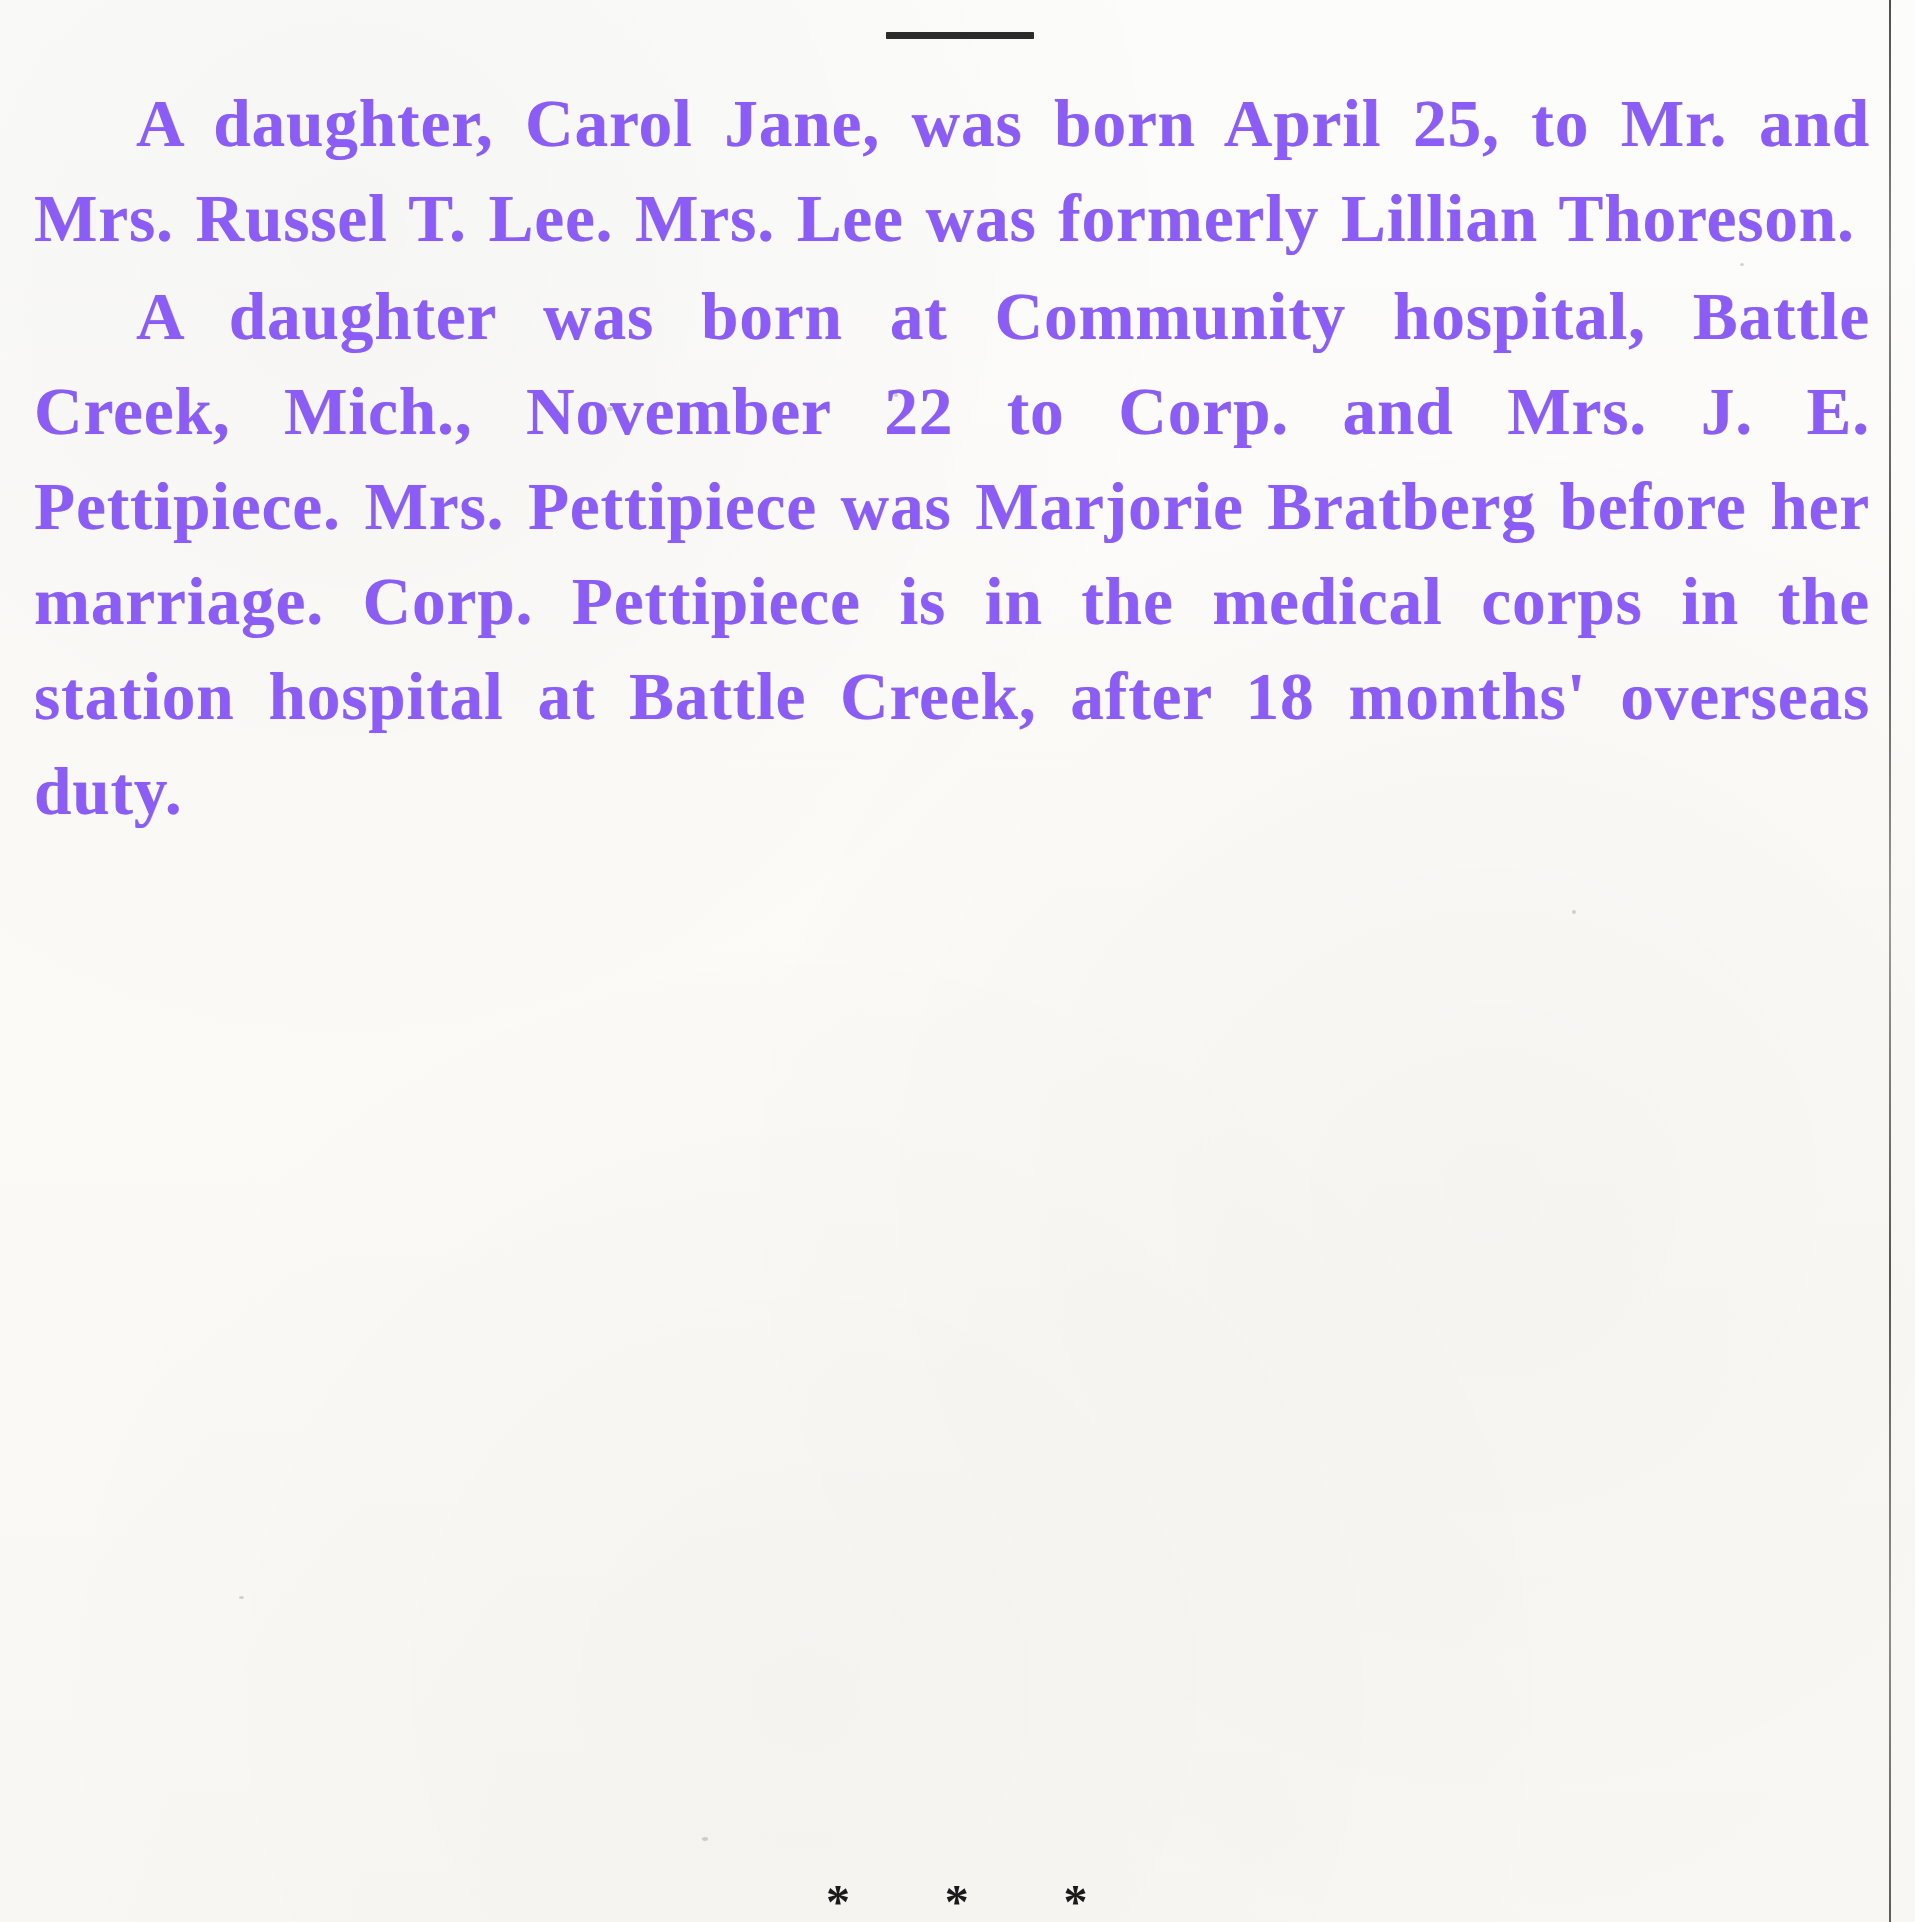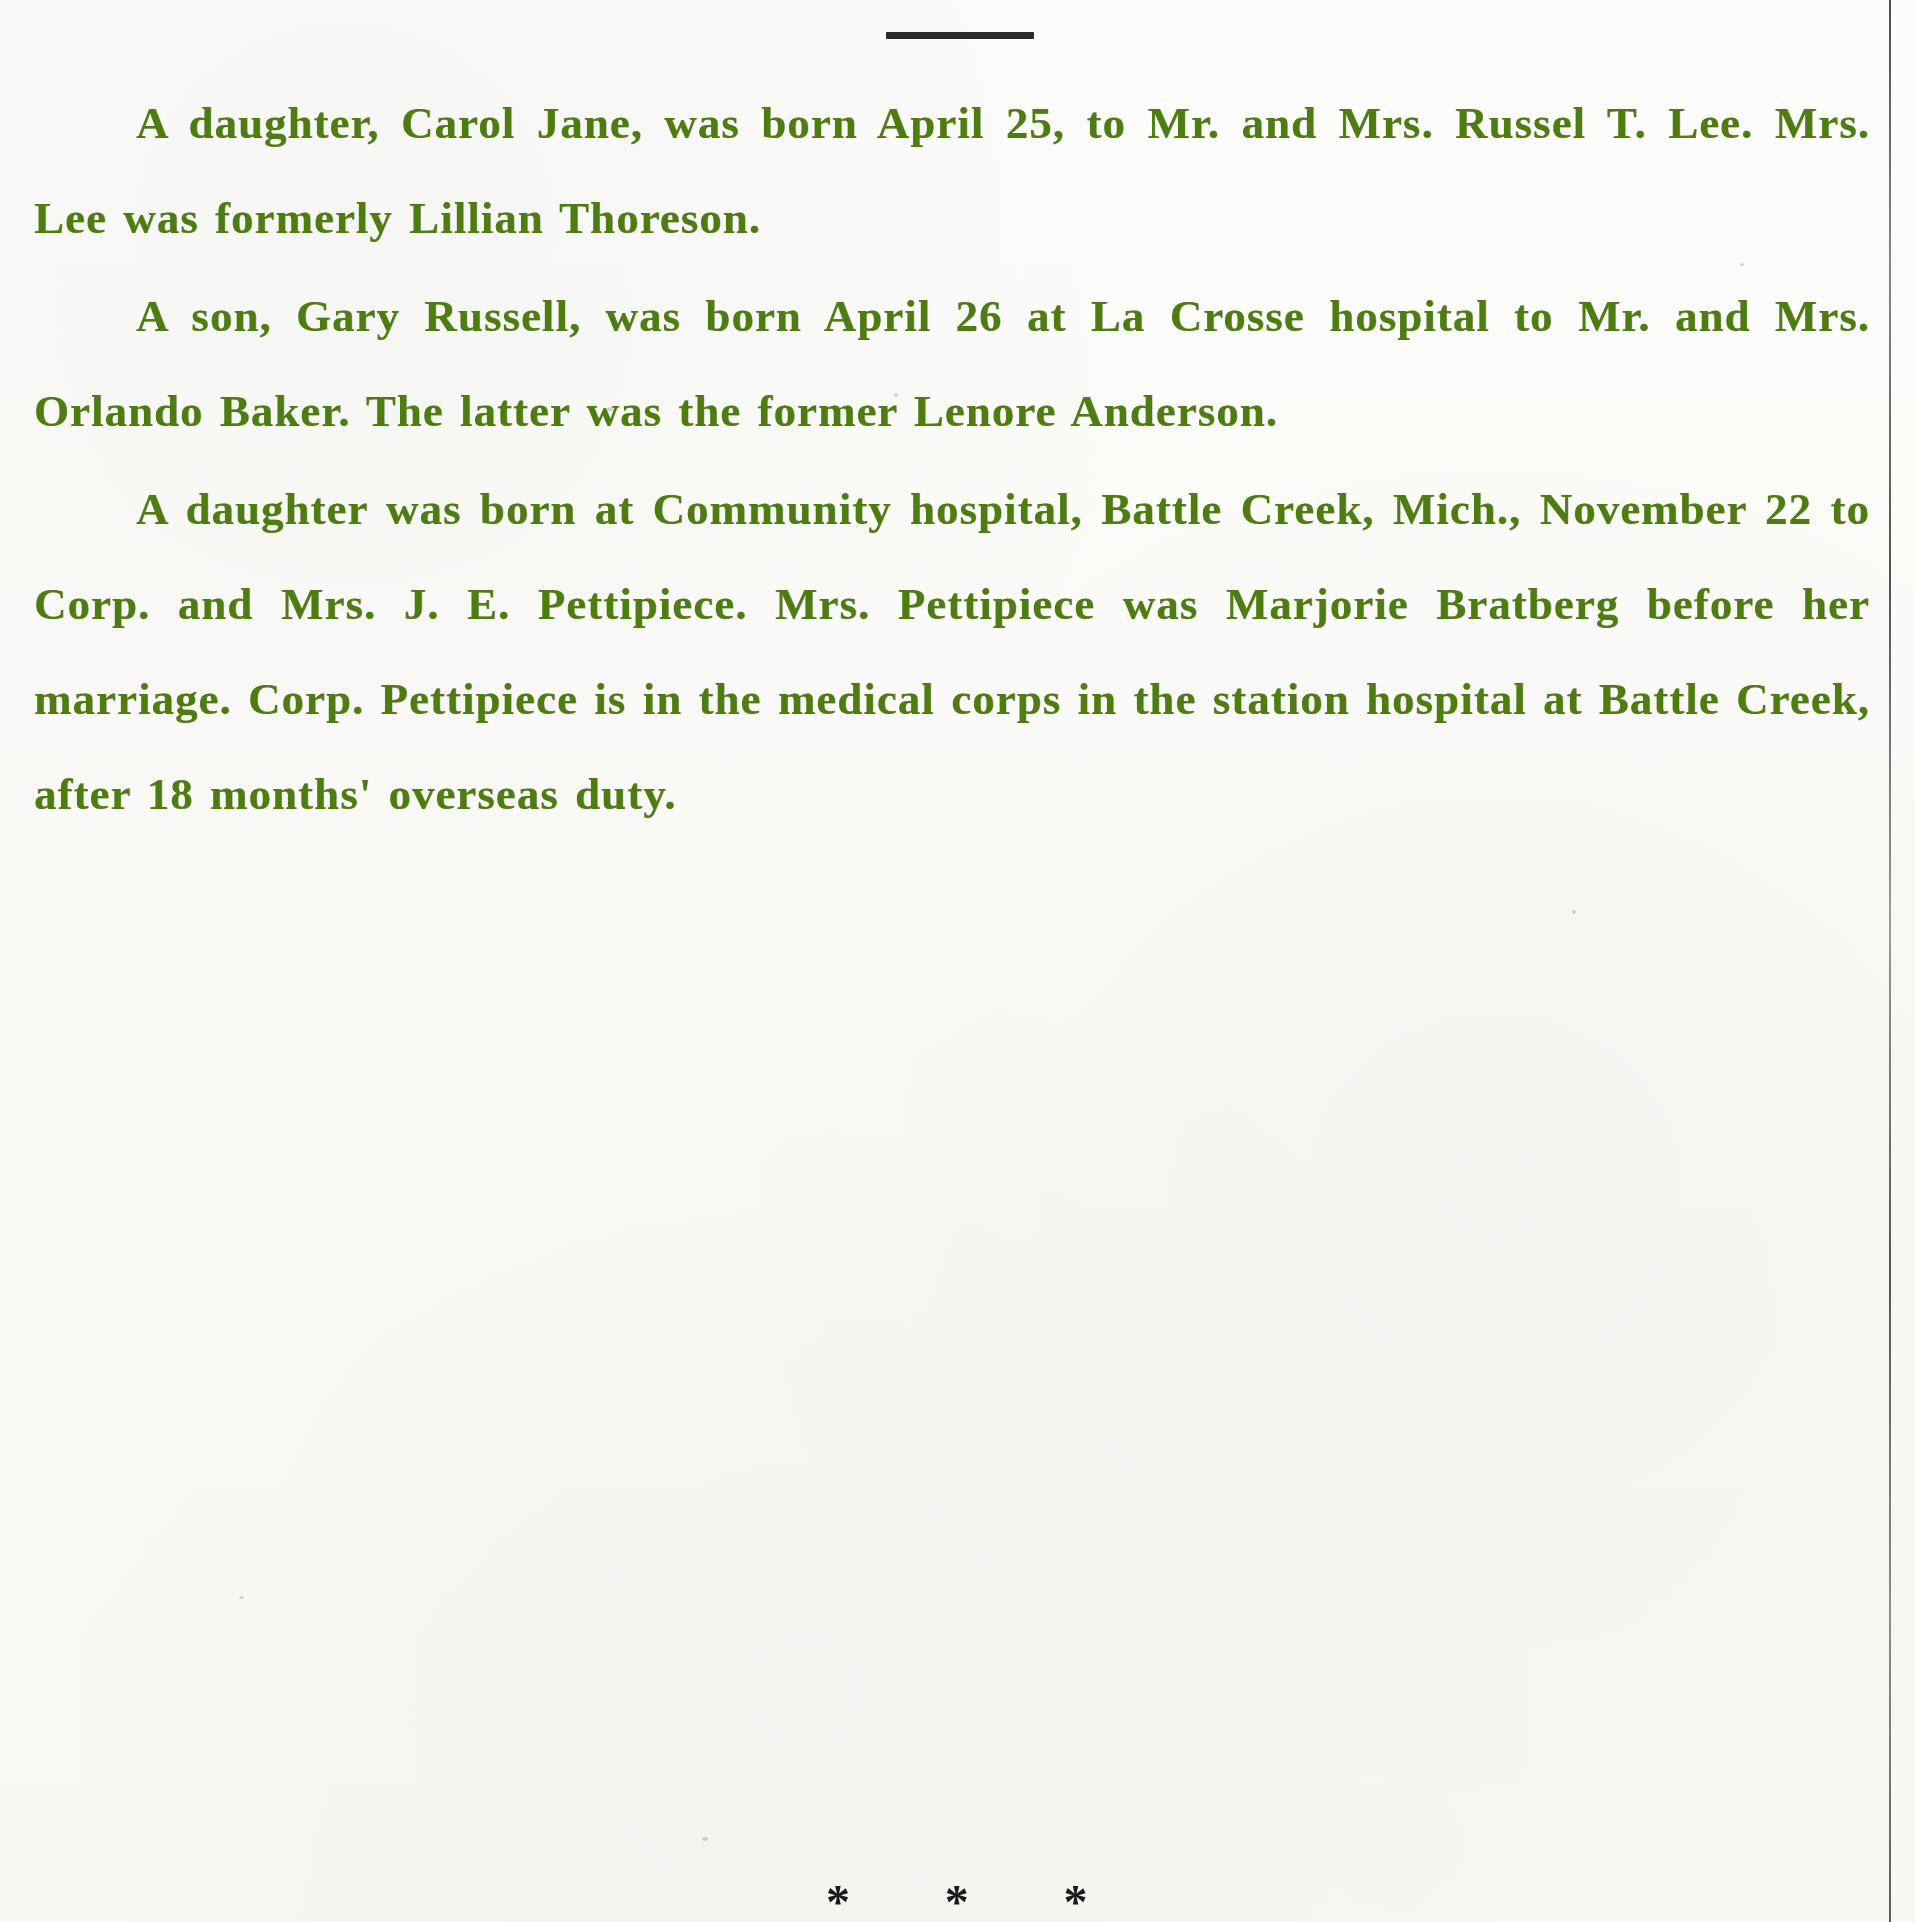--- a/index.html
+++ b/index.html
@@ -56,23 +56,23 @@
     border-radius: 0.8px;
   }
   .article-body {
     position: absolute;
     top: 76px;
     left: 34px;
     width: 1836px;
   }
   .para {
     font-family: "Liberation Serif", serif;
-    font-size: 45px;
+    font-size: 67px;
     line-height: 95px;
-    color: #4d7c0f;
+    color: #8b5cf6;
     text-align: justify;
     text-indent: 102px;
     margin: 0 0 3.2px 0;
     letter-spacing: 1px;
     word-spacing: 4px;
     font-weight: 600;
     text-shadow: 0.5px 0.3px 0.7px rgba(0,0,0,0.30);
   }
   .para.last {
     margin-bottom: 0;
@@ -106,21 +106,20 @@
 
 <div class="scan">
   <div class="paper-texture"></div>
 
   <div class="top-dash"></div>
 
   <div class="column-rule"></div>
 
   <div class="article-body">
     <p class="para">A daughter, Carol Jane, was born April 25, to Mr. and Mrs. Russel T. Lee. Mrs. Lee was formerly Lillian Thoreson.</p>
-    <p class="para">A son, Gary Russell, was born April 26 at La Crosse hospital to Mr. and Mrs. Orlando Baker. The latter was the former Lenore Anderson.</p>
     <p class="para">A daughter was born at Community hospital, Battle Creek, Mich., November 22 to Corp. and Mrs. J. E. Pettipiece. Mrs. Pettipiece was Marjorie Bratberg before her marriage. Corp. Pettipiece is in the medical corps in the station hospital at Battle Creek, after 18 months' overseas duty.</p>
   </div>
 
   <div class="end-marks">
     <span>*</span>
     <span>*</span>
     <span>*</span>
   </div>
 
   <div class="speck" style="left:607px; top:407px; width:5.6px; height:4px;"></div>

